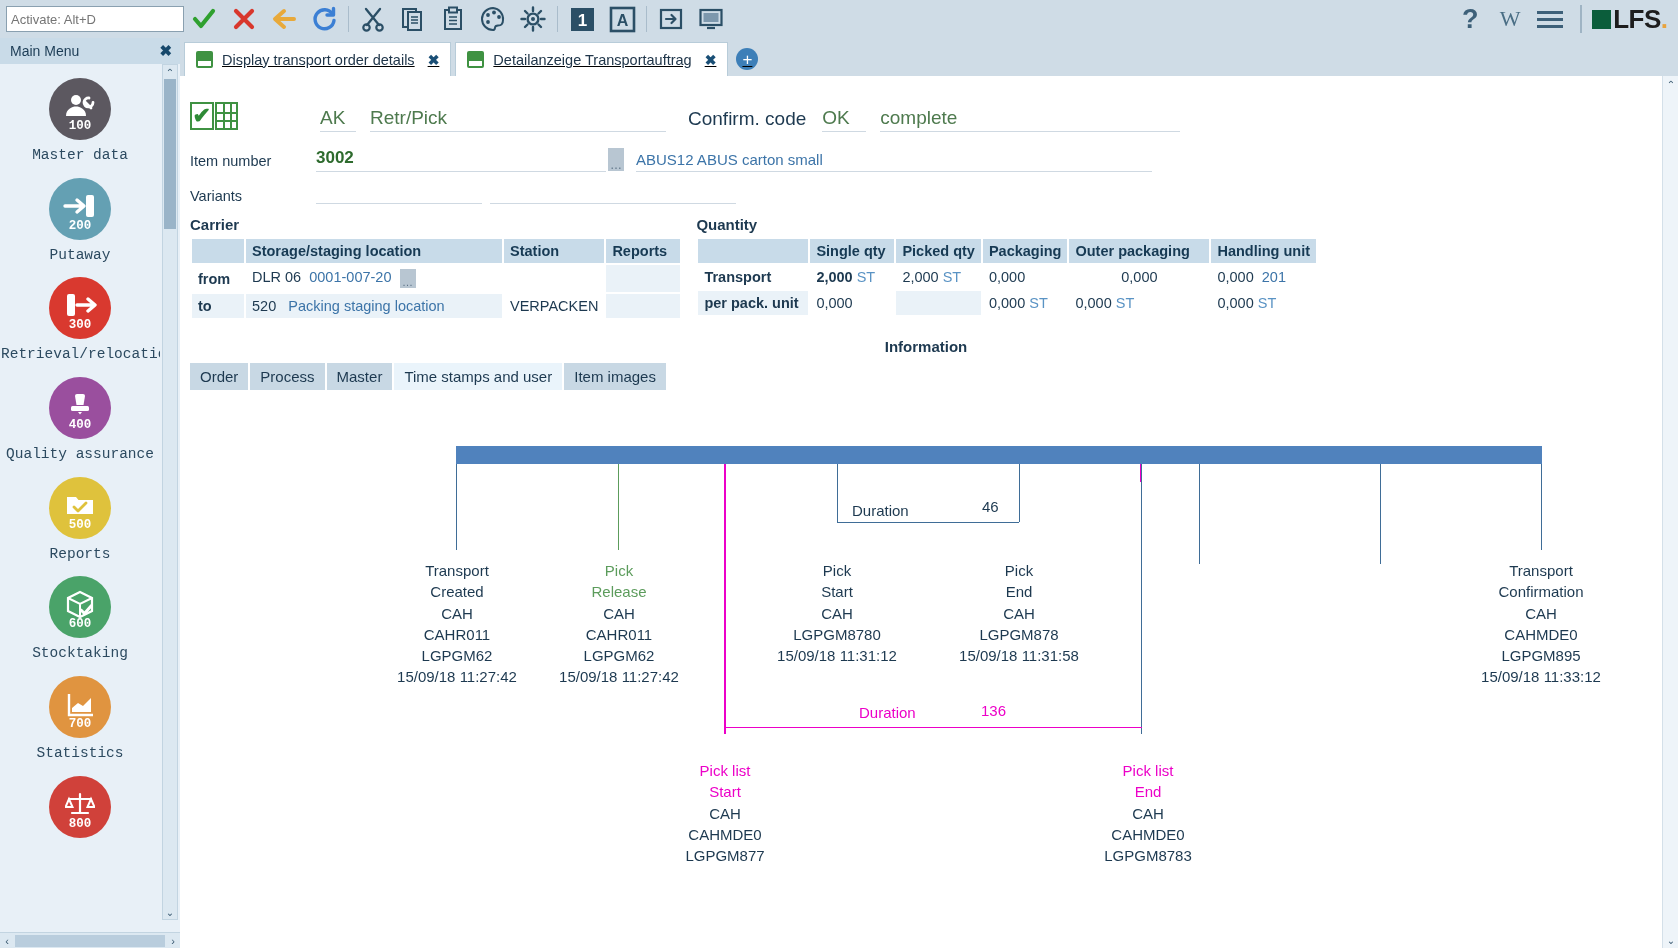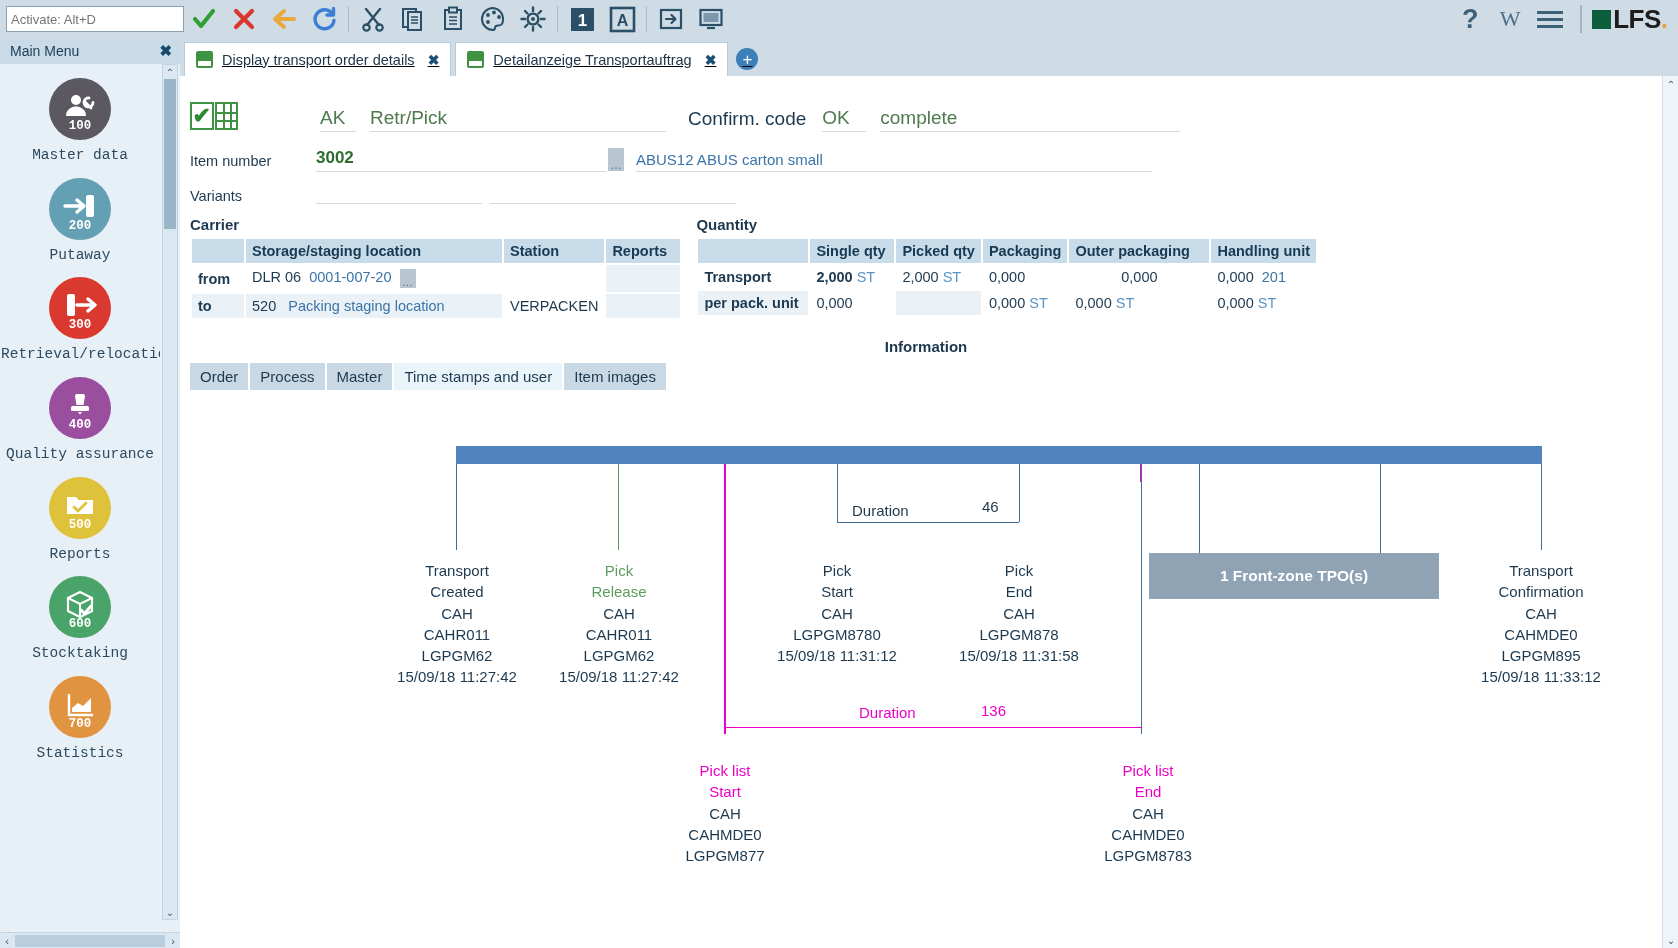--- a/index.html
+++ b/index.html
@@ -464,20 +464,31 @@
         <div class="sb-circle" style="background:#e09440">
           <svg width="30" height="28" viewBox="0 0 30 28" style="margin-top:-4px">
             <path d="M4 3 V24 H28" stroke="#fff" stroke-width="2.4" fill="none"></path>
             <path d="M7 17 L13 12 L18 15 L26 7 L26 21 L7 21 Z" fill="#fff"></path>
           </svg>
           <span class="sb-num">700</span>
         </div>
         <div class="sb-label">Statistics</div>
       </div>
 
+      <div class="sb-item">
+        <div class="sb-circle" style="background:#d0413a">
+          <svg width="30" height="28" viewBox="0 0 30 28" style="margin-top:-4px">
+            <path d="M15 3 V22 M7 22 H23 M4 8 H26" stroke="#fff" stroke-width="2.2" fill="none" stroke-linecap="round"></path>
+            <path d="M4 8 L0.5 16 H7.5 Z" fill="none" stroke="#fff" stroke-width="2"></path>
+            <path d="M26 8 L22.5 16 H29.5 Z" fill="none" stroke="#fff" stroke-width="2"></path>
+          </svg>
+          <span class="sb-num">800</span>
+        </div>
+        <div class="sb-label"></div>
+      </div>
 
     </div>
 
     <div class="sb-vscroll">
       <div class="arr up">⌃</div>
       <div class="thumb"></div>
       <div class="arr dn">⌄</div>
     </div>
 
     <div class="sb-hscroll">
@@ -652,21 +663,20 @@
         <div class="tick" style="left:1355px;height:86px"></div>
 
         <div class="dur-line" style="left:651px;top:76px;width:182px"></div>
         <div class="dur" style="left:666px;top:56px">Duration</div>
         <div class="dur" style="left:796px;top:52px">46</div>
 
         <div class="dur-line magenta" style="left:539px;top:281px;width:417px"></div>
         <div class="dur magenta" style="left:673px;top:258px">Duration</div>
         <div class="dur magenta" style="left:795px;top:256px">136</div>
 
-        <div class="tpo-box" style="left:963px;top:107px;width:290px;height:46px">1 Front-zone TPO(s)</div>
 
         <div class="ev" style="left:190px;top:114px;width:162px">
           <div class="t1">Transport</div>
           <div class="t2">Created</div>
           <div>CAH</div>
           <div>CAHR011</div>
           <div>LGPGM62</div>
           <div>15/09/18 11:27:42</div>
         </div>
 

